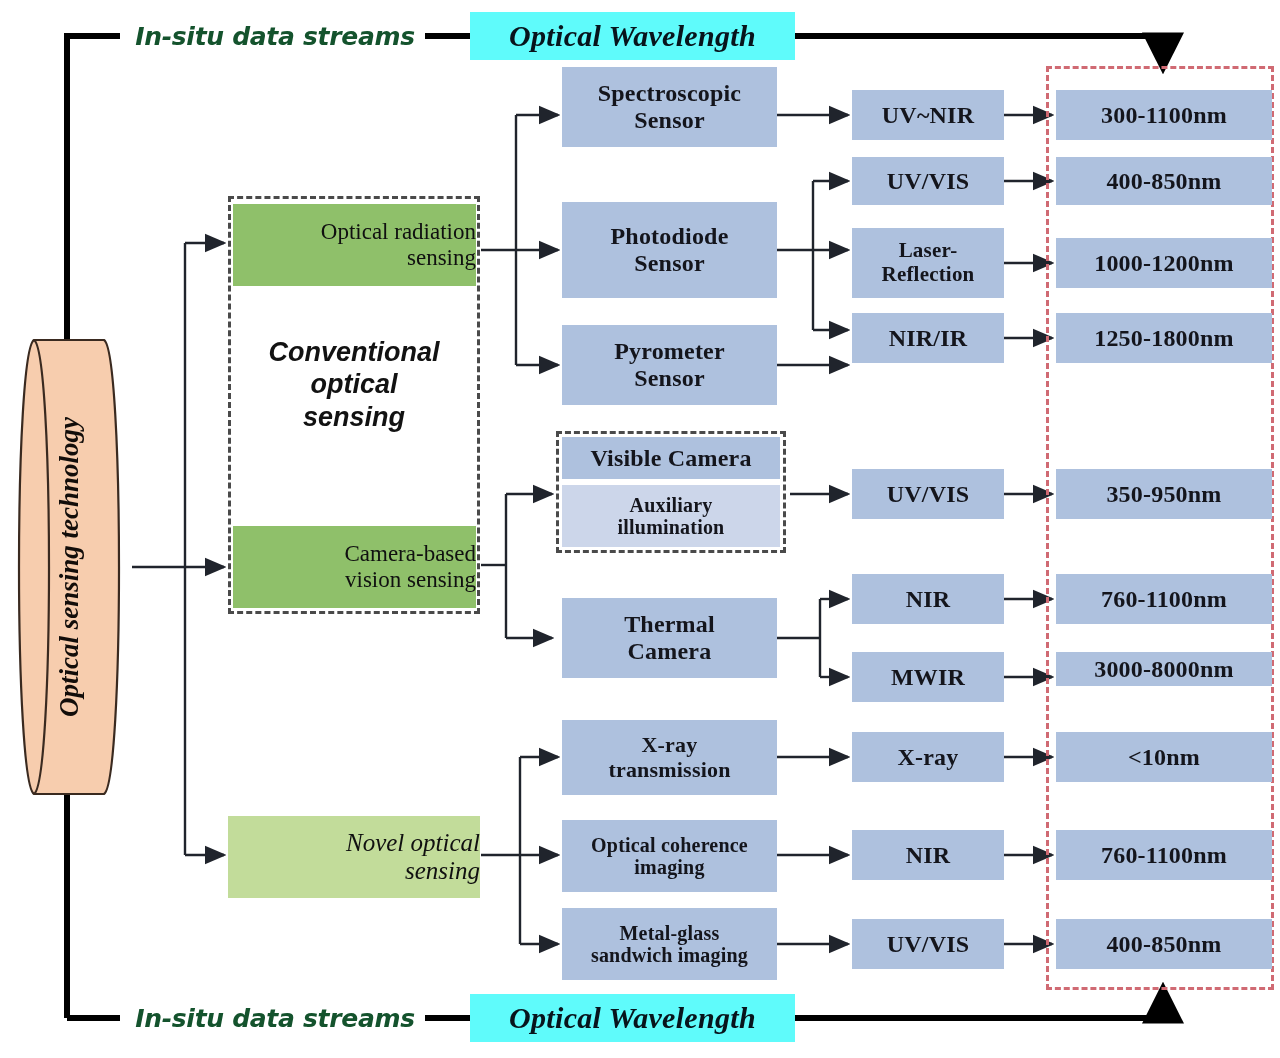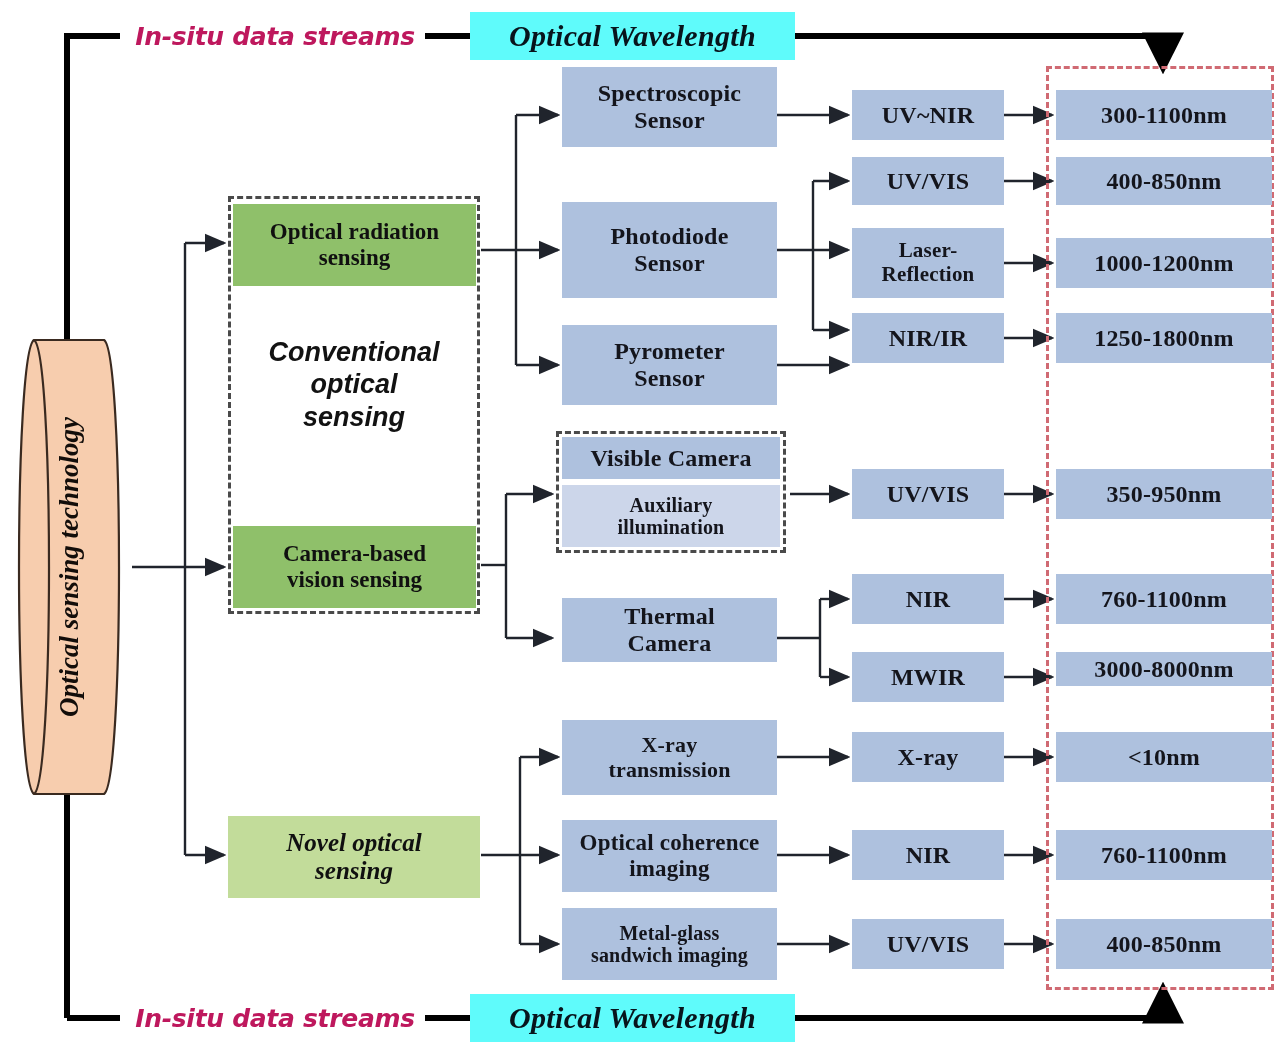--- a/index.html
+++ b/index.html
@@ -30,23 +30,23 @@
     text-align: center;
     line-height: 1.12;
     letter-spacing: .2px;
   }
   .node.lighter { background: #ccd6ea; }
 
   
   .green {
     background: #8fc06a;
     color: #101010;
-    font-weight: bold;
+    font-weight: normal;
     display: flex;
-    align-items: center;
+    align-items: flex-end;
     justify-content: center;
     text-align: center;
     line-height: 1.12;
   }
   .green.pale { background: #c2dc9a; font-style: italic; }
 
   
   .cyan {
     background: #5ffbfb;
     color: #08141c;
@@ -55,21 +55,21 @@
     display: flex;
     align-items: center;
     justify-content: center;
     text-align: center;
     font-size: 30px;
     letter-spacing: .3px;
   }
 
   
   .insitu {
-    color: #be185d;
+    color: #14532d;
     font-weight: bold;
     font-style: italic;
     font-size: 25px;
     font-family: "DejaVu Sans", "Liberation Sans", sans-serif;
     white-space: nowrap;
     display: flex;
     align-items: center;
     letter-spacing: -0.3px;
   }
 
@@ -259,31 +259,31 @@
 
   <div class="abs node" style="left:562px; top:437px; width:218px; height:42px; font-size:24px;justify-content:center;">
     <span>Visible Camera</span>
   </div>
 
   <div class="abs node lighter" style="left:562px; top:485px; width:218px; height:62px; font-size:20px; flex-direction:column;">
     <div>Auxiliary</div>
     <div>illumination</div>
   </div>
 
-  <div class="abs node" style="left:562px; top:598px; width:215px; height:64px; font-size:24px; flex-direction:column;">
+  <div class="abs node" style="left:562px; top:598px; width:215px; height:80px; font-size:24px; flex-direction:column;">
     <div>Thermal</div>
     <div>Camera</div>
   </div>
 
   <div class="abs node" style="left:562px; top:720px; width:215px; height:75px; font-size:22px; flex-direction:column;">
     <div>X-ray</div>
     <div>transmission</div>
   </div>
 
-  <div class="abs node" style="left:562px; top:820px; width:215px; height:72px; font-size:23px; flex-direction:column;">
+  <div class="abs node" style="left:562px; top:820px; width:215px; height:72px; font-size:20px; flex-direction:column;">
     <div>Optical coherence</div>
     <div>imaging</div>
   </div>
 
   <div class="abs node" style="left:562px; top:908px; width:215px; height:72px; font-size:20px; flex-direction:column;">
     <div>Metal-glass</div>
     <div>sandwich imaging</div>
   </div>
 
   <div class="abs node" style="left:852px; top:90px; width:152px; height:50px; font-size:24px;">

